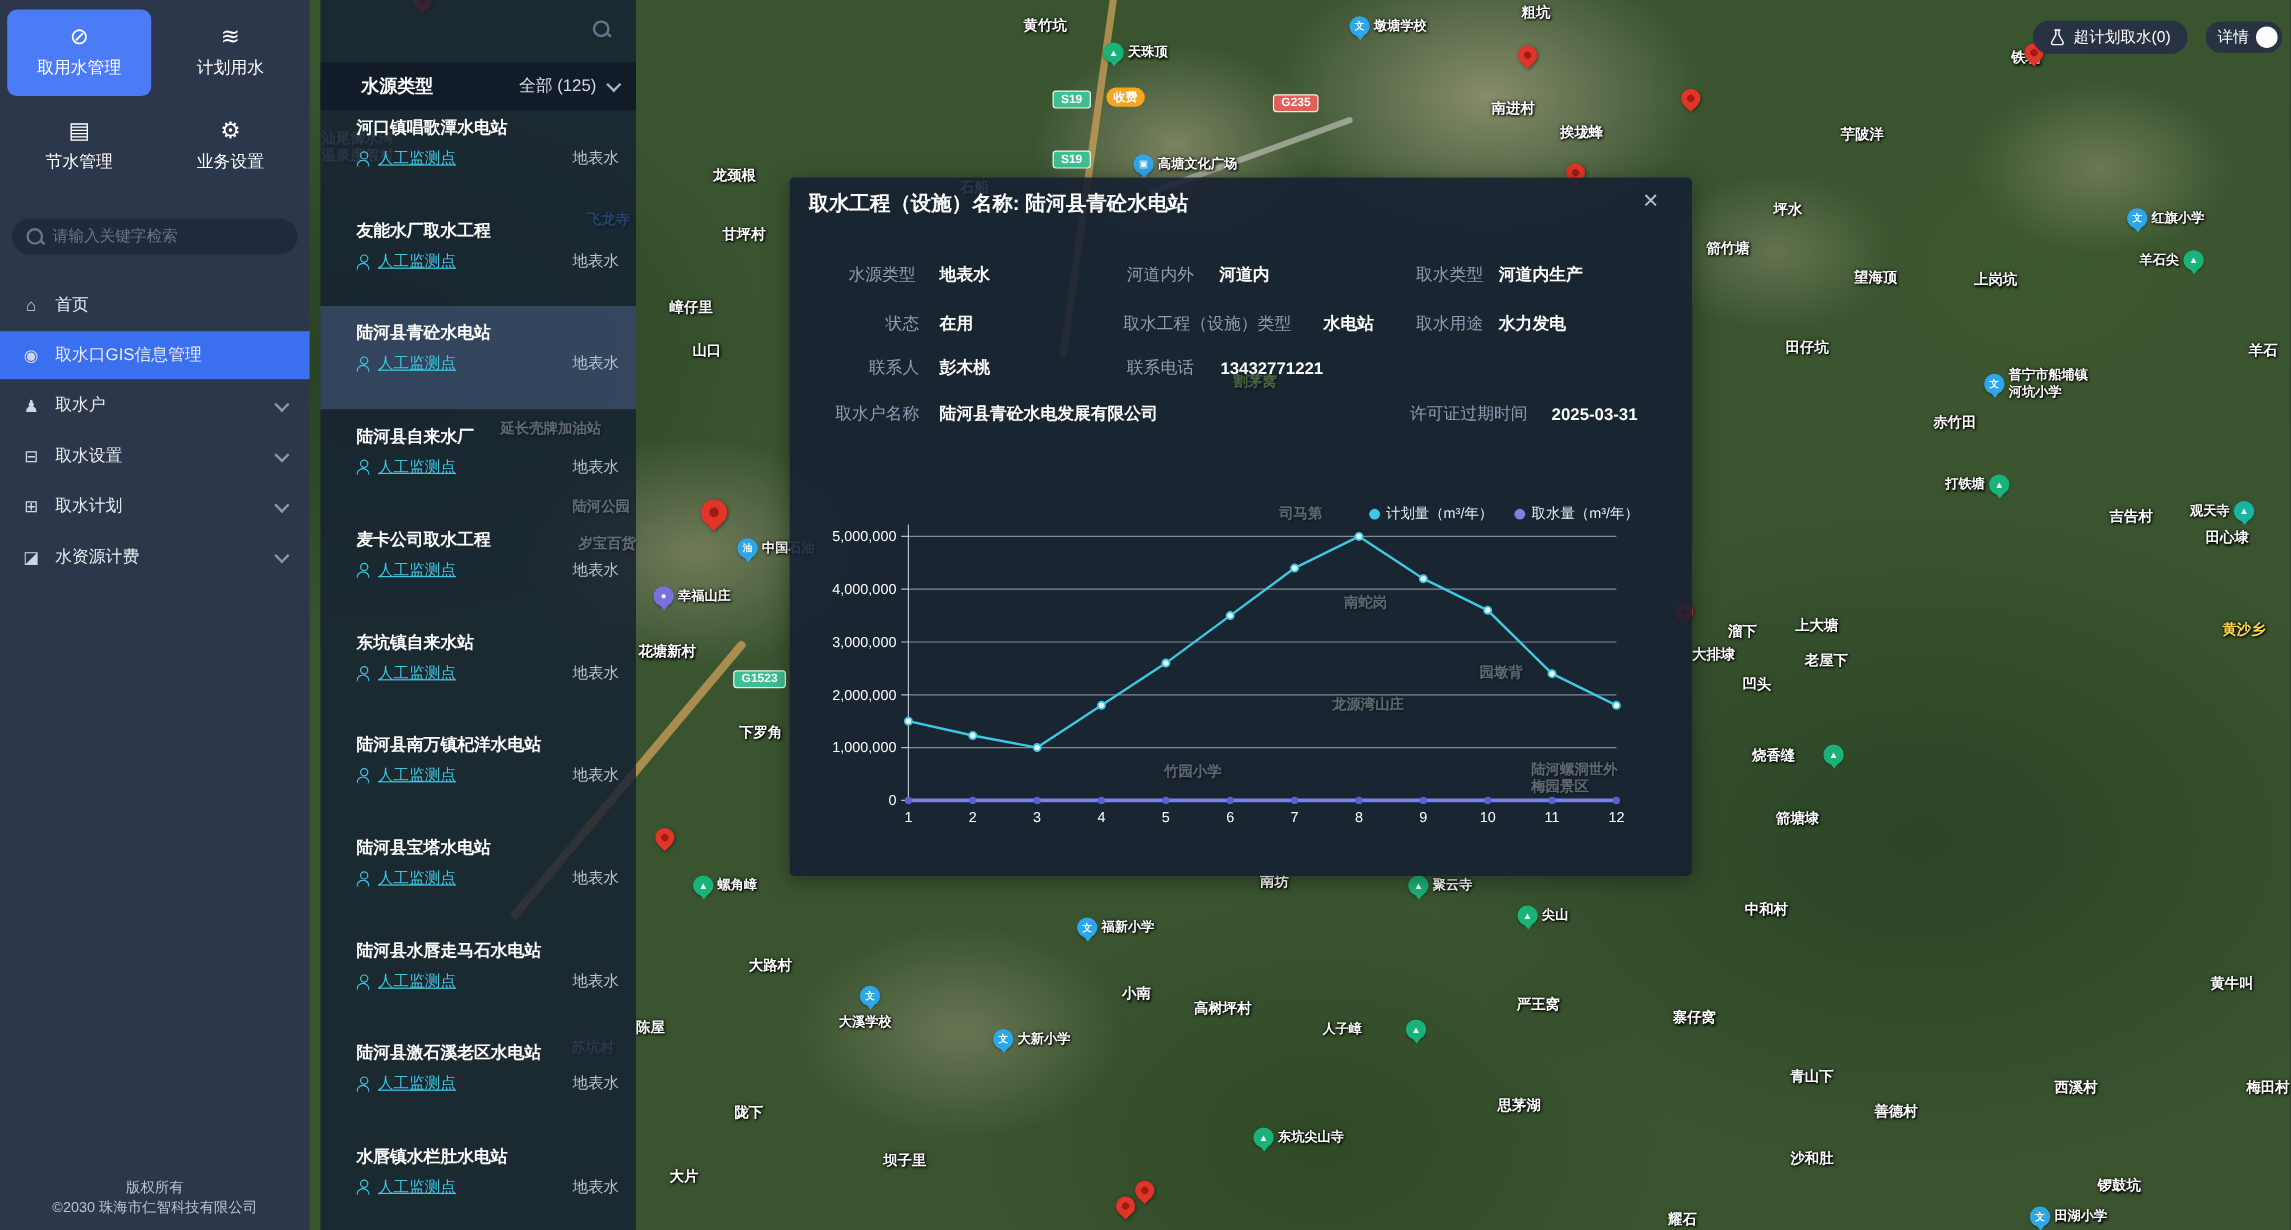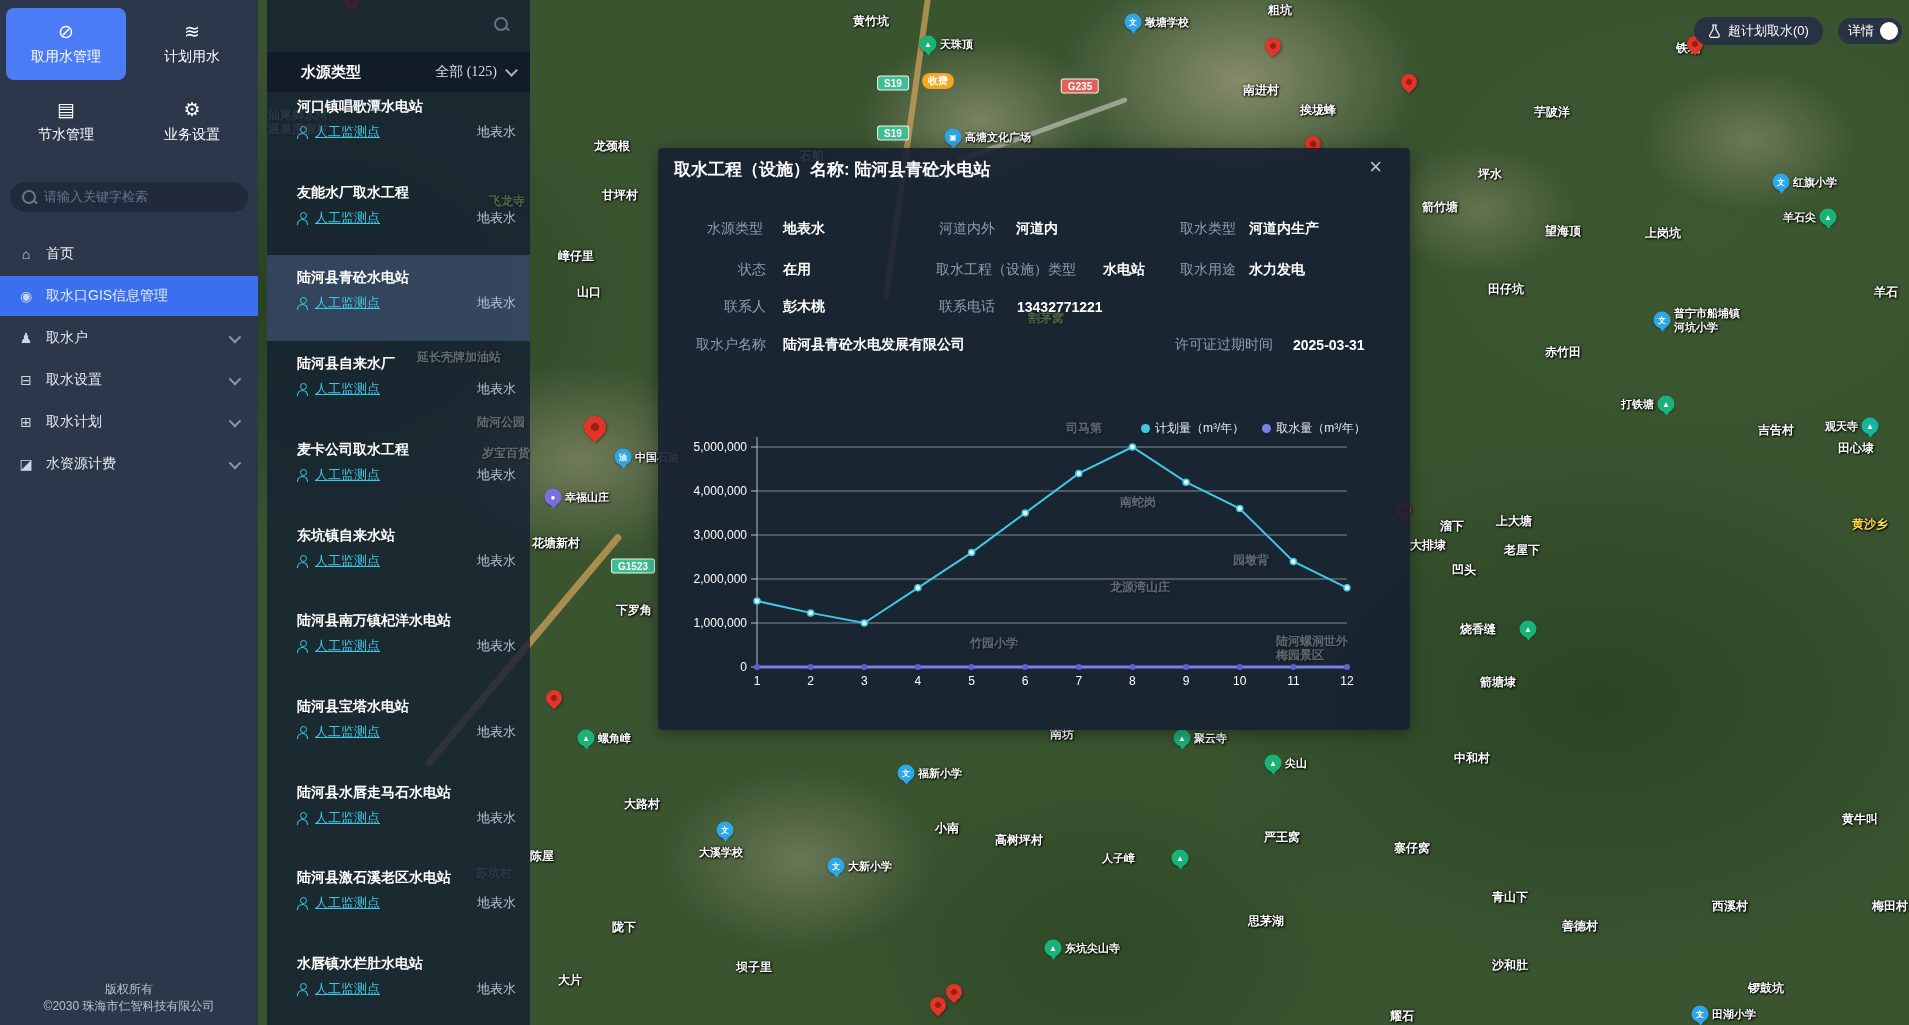--- a/index.html
+++ b/index.html
@@ -66,21 +66,21 @@
   #copyright{position:absolute;bottom:10px;left:0;width:258px;text-align:center;color:#b9c0cc;font-size:12px;line-height:17px;}
   
   #panel{position:absolute;left:267px;top:0;width:263px;height:1025px;background:rgba(21,32,50,.82);z-index:10;}
   #panel-search{position:absolute;left:13px;top:8px;width:211px;height:32px;background:rgba(13,22,38,.9);border-radius:4px;
     border:none;outline:none;color:#cfd6e0;font-size:13px;padding:0 26px 0 12px;font-family:inherit;}
   #panel-search::placeholder{color:#5f6b80;}
   #panel-search-icon{position:absolute;right:22px;top:17px;z-index:11;}
   #filter-bar{position:absolute;left:0;top:52px;width:263px;height:40px;background:rgba(10,18,32,.55);
     display:flex;align-items:center;padding:0 14px 0 34px;box-sizing:border-box;color:#fff;}
   #filter-label{font-size:15px;font-weight:bold;}
-  #filter-value{margin-left:auto;font-size:14px;color:#d5dbe4;font-family:Liberation Serif, serif;}
+  #filter-value{margin-left:auto;font-size:14px;color:#d5dbe4;}
   #filter-chev{width:7px;height:7px;border-right:2px solid #aab4c4;border-bottom:2px solid #aab4c4;transform:rotate(45deg);margin-left:10px;margin-top:-3px;}
   .list-item{position:absolute;left:0;width:263px;height:86px;box-sizing:border-box;padding:14px 14px 0 30px;cursor:pointer;}
   .list-item.selected{background:rgba(84,108,150,.45);}
   .li-title{color:#fff;font-size:14px;font-weight:bold;white-space:nowrap;}
   .li-row{display:flex;align-items:center;margin-top:7px;}
   .person{width:12px;height:12px;position:relative;flex:0 0 auto;margin-right:6px;}
   .person::before{content:"";position:absolute;left:3px;top:0;width:5px;height:5px;border:1.5px solid #3fc8e4;border-radius:50%;}
   .person::after{content:"";position:absolute;left:0;top:7px;width:9px;height:5px;border:1.5px solid #3fc8e4;border-bottom:none;border-radius:6px 6px 0 0;}
   .li-tag{color:#3fc8e4;font-size:13px;text-decoration:underline;}
   .li-type{margin-left:auto;color:#b8c2d0;font-size:13px;}
@@ -116,21 +116,21 @@
     <div class="map-label" style="left: 1268px; top: 10px;">粗坑</div>
     <div class="map-label" style="left: 1243px; top: 90px;">南进村</div>
     <div class="map-label" style="left: 1300px; top: 110px;">挨垅蜂</div>
     <div class="map-label" style="left: 1534px; top: 112px;">芋陂洋</div>
     <div class="map-label" style="left: 1676px; top: 48px;">铁坑</div>
     <div class="map-label" style="left: 1478px; top: 174px;">坪水</div>
     <div class="map-label" style="left: 1422px; top: 207px;">箭竹塘</div>
     <div class="map-label" style="left: 1545px; top: 231px;">望海顶</div>
     <div class="map-label" style="left: 1645px; top: 233px;">上岗坑</div>
     <div class="map-label" style="left: 1488px; top: 289px;">田仔坑</div>
-    <div class="map-label" style="left: 1545px; top: 352px;">赤竹田</div>
+    <div class="map-label" style="left: 1611px; top: 352px;">赤竹田</div>
     <div class="map-label" style="left: 1758px; top: 430px;">吉告村</div>
     <div class="map-label" style="left: 1874px; top: 292px;">羊石</div>
     <div class="map-label" style="left: 1838px; top: 448px;">田心埭</div>
     <div class="map-label" style="left: 1440px; top: 526px;">溜下</div>
     <div class="map-label" style="left: 1496px; top: 521px;">上大塘</div>
     <div class="map-label" style="left: 1504px; top: 550px;">老屋下</div>
     <div class="map-label" style="left: 1452px; top: 570px;">凹头</div>
     <div class="map-label" style="left: 1410px; top: 545px;">大排埭</div>
     <div class="map-label" style="left: 1480px; top: 682px;">箭塘埭</div>
     <div class="map-label yellow" style="left: 1852px; top: 524px;">黄沙乡</div>
@@ -413,21 +413,21 @@
         <div class="li-row">
           <div class="person"></div>
           <div class="li-tag">人工监测点</div>
           <div class="li-type">地表水</div>
         </div>
       </div>
     </div>
 <div class="map-label dim-overlay" style="left: 150px; top: 357px; color: rgb(255, 255, 255);">延长壳牌加油站</div>
     <div class="map-label dim-overlay" style="left: 210px; top: 422px; color: rgb(255, 255, 255);">陆河公园</div>
     <div class="map-label dim-overlay" style="left: 215px; top: 453px; color: rgb(255, 255, 255);">岁宝百货</div>
-    <div class="map-label dim-overlay" style="left: 222px; top: 201px; color: #bef264;">飞龙寺</div>
+    <div class="map-label dim-overlay" style="left: 222px; top: 183px; color: #3b82f6;">飞龙寺</div>
   </div>
 
 <div id="over-plan">
   <svg width="13" height="14" viewBox="0 0 13 14">
     <path d="M4 1h5 M5.2 1v4L1.8 11a1.6 1.6 0 0 0 1.4 2.3h6.6a1.6 1.6 0 0 0 1.4-2.3L7.8 5V1" fill="none" stroke="#fff" stroke-width="1.2"></path>
   </svg>
   <span>超计划取水(0)</span>
 </div>
 <div id="detail-toggle">
   <span>详情</span>

